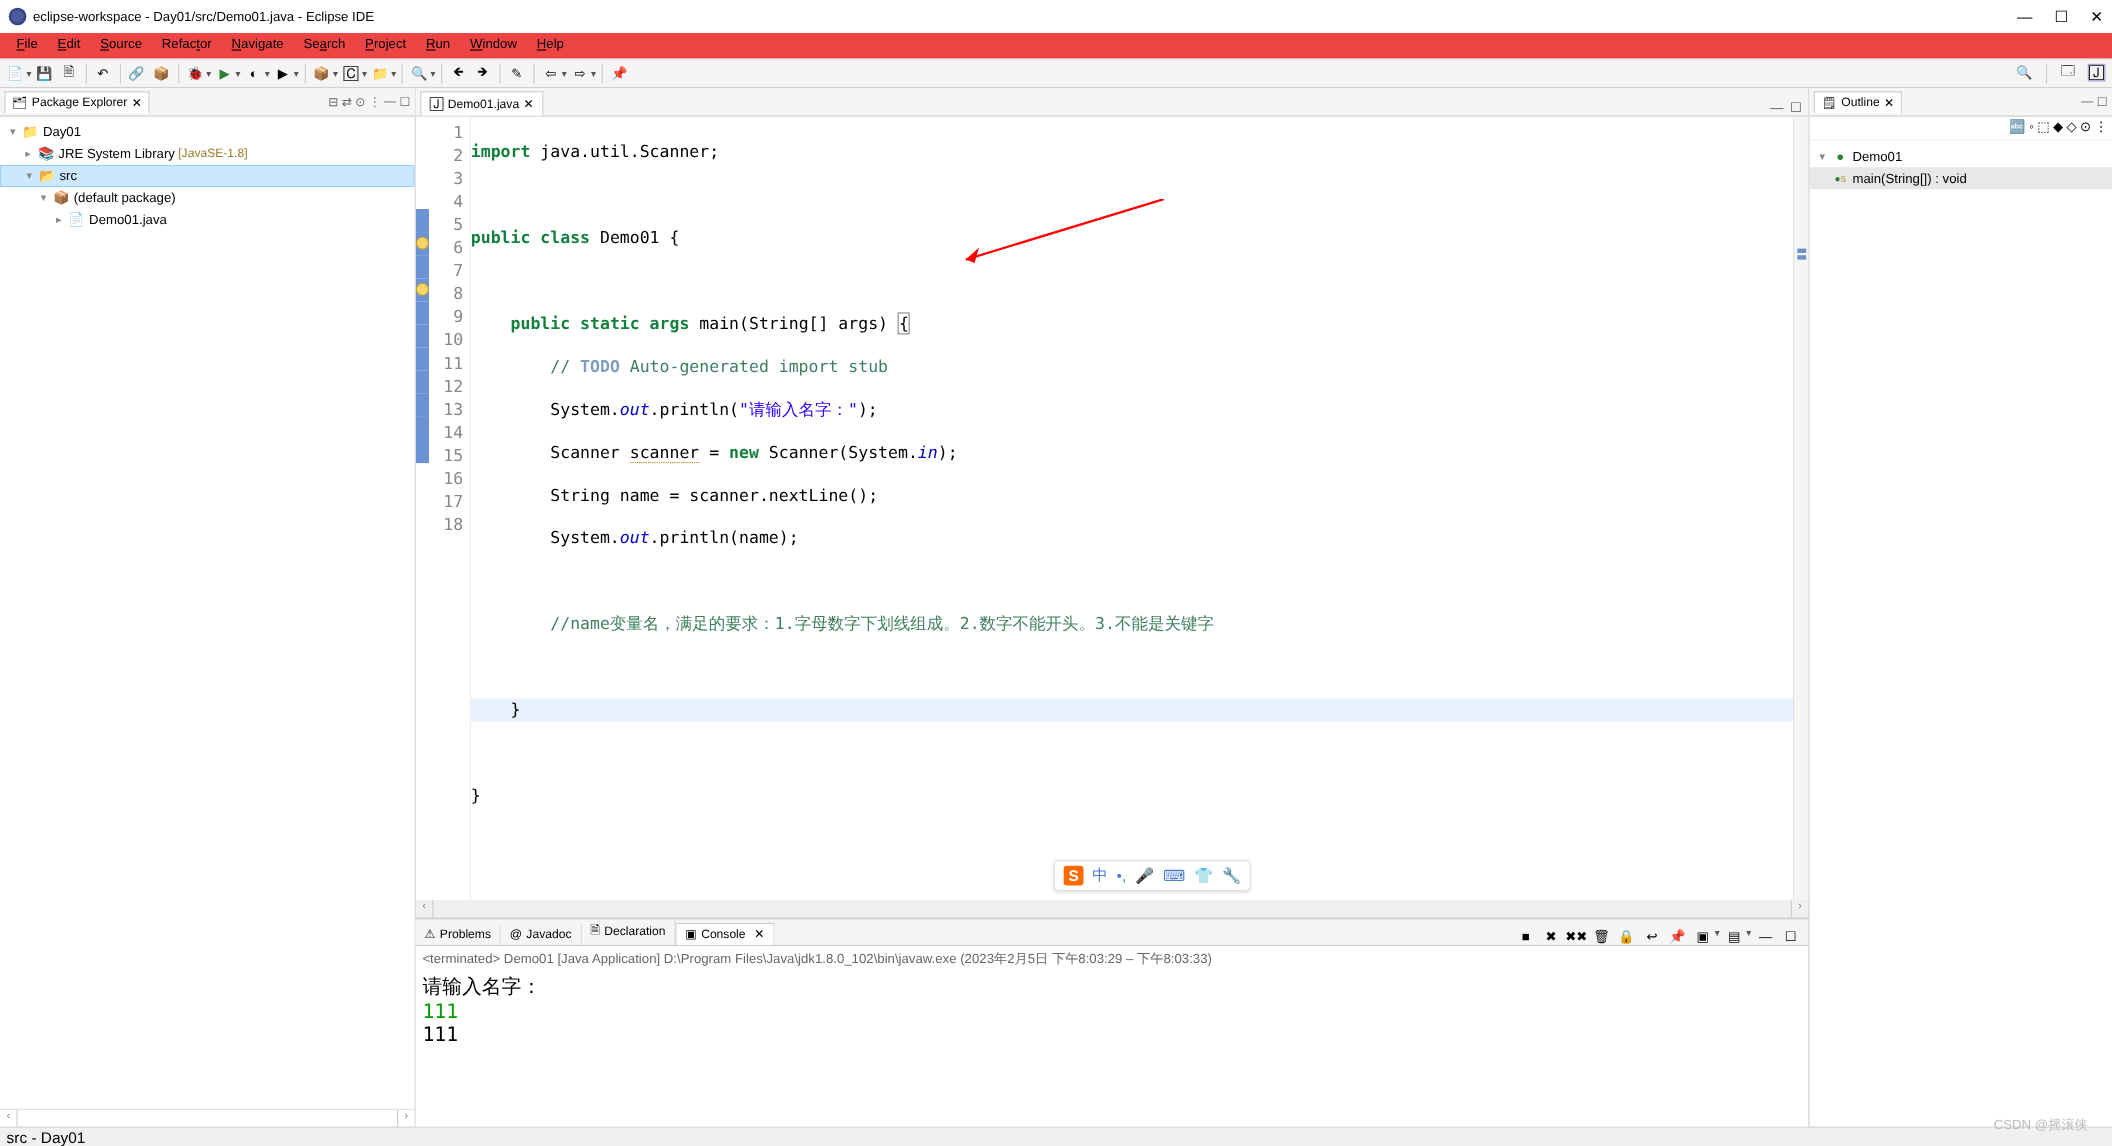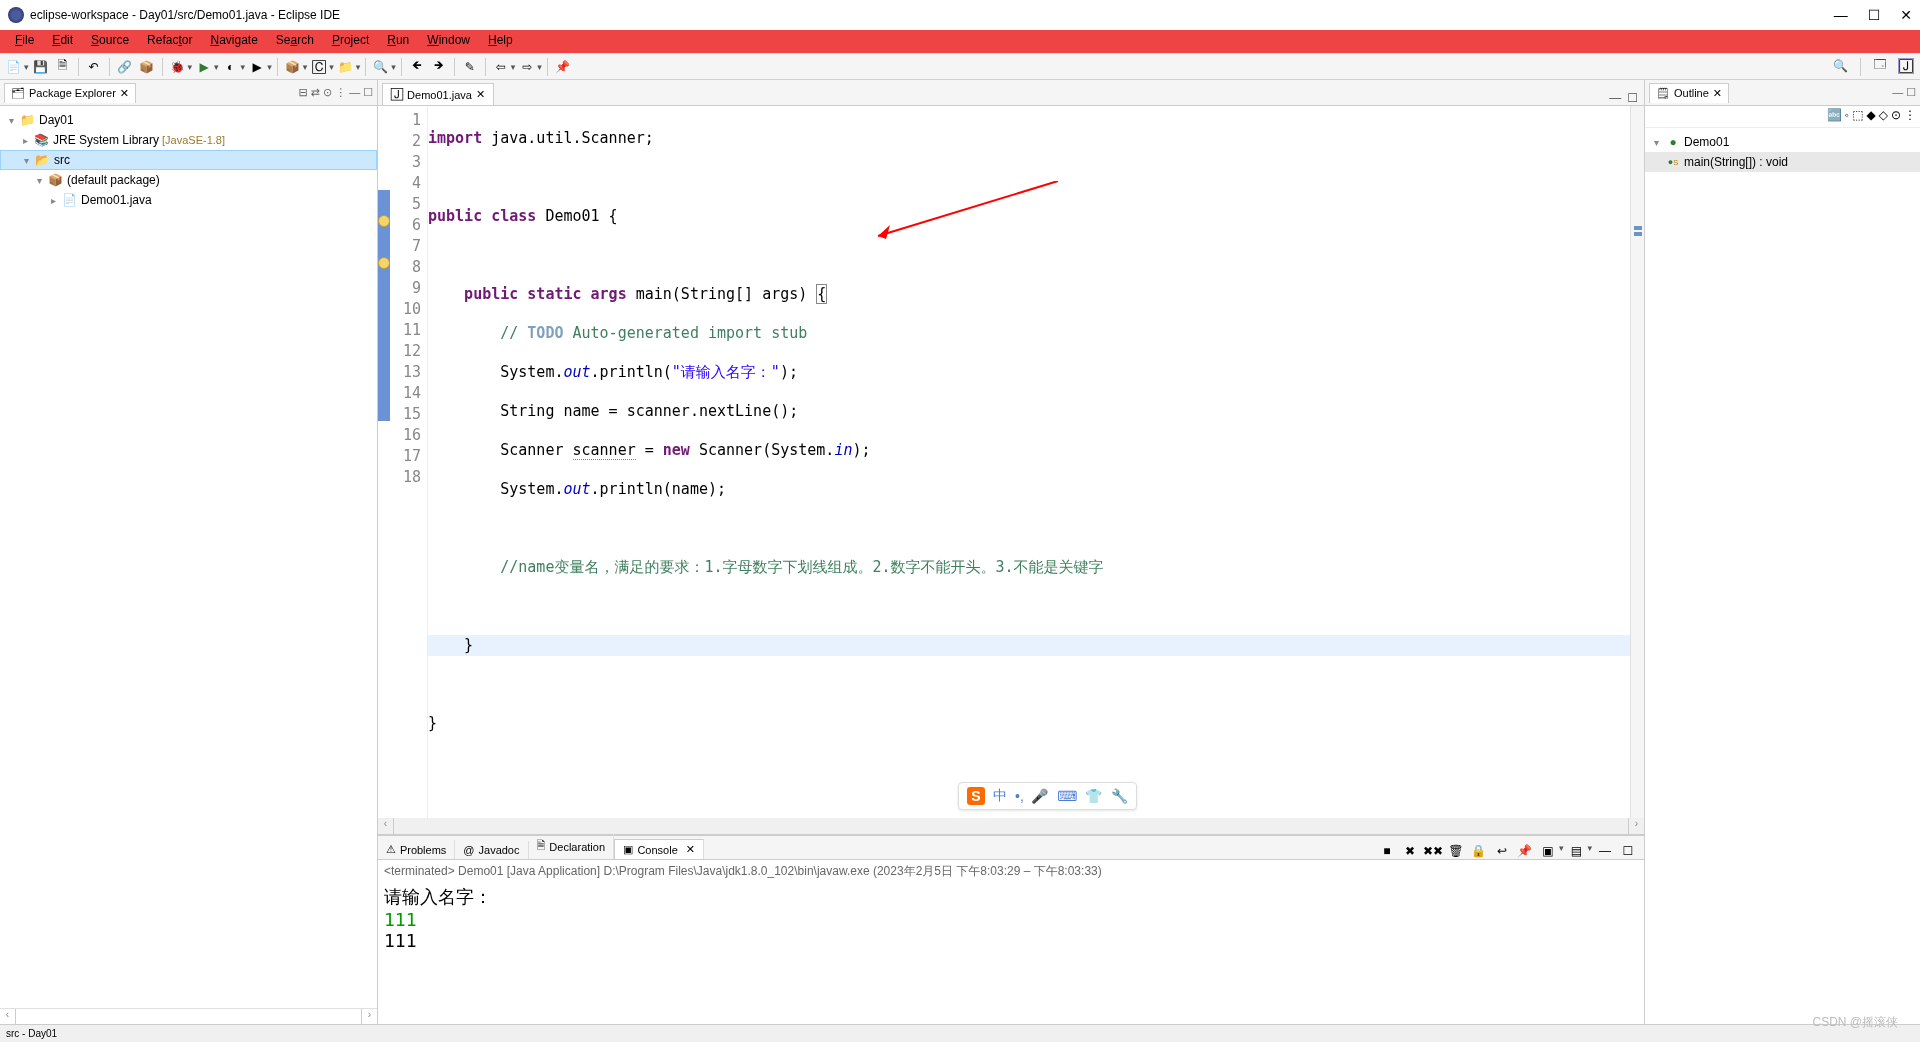--- a/index.html
+++ b/index.html
@@ -38,21 +38,21 @@
 .gutter { width: 38px; background: #fff; border-right: 1px solid #eee; text-align: right; padding: 4px 6px 0 0; font-family: Consolas, monospace; font-size: 15px; color: #888; }
 .gutter .ln { height: 21px; line-height: 21px; }
 .marker-bar { width: 12px; background: #fff; }
 .marker-bar .m { height: 21px; }
 .marker-bar .m.blue { background: #6a92d4; }
 .marker-bar .m.warn { background: #6a92d4; position: relative; }
 .marker-bar .m.warn::after { content: ""; position: absolute; left: 0; top: 4px; width: 10px; height: 10px; background: #f5d56a; border: 1px solid #c0a030; border-radius: 50%; }
 .code { flex: 1; font-family: Consolas, monospace; font-size: 15px; padding-top: 4px; white-space: pre; position: relative; }
 .code .line { height: 21px; line-height: 21px; }
 .code .line.cur { background: #e8f2fe; }
-.kw { color: #701a75; font-weight: bold; }
+.kw { color: #15803d; font-weight: bold; }
 .cm { color: #3f7f5f; }
 .str { color: #2a00ff; }
 .fld { color: #0000c0; font-style: italic; }
 .uline { border-bottom: 1px dotted #b08000; }
 .box { border: 1px solid #888; }
 .editor-scroll { height: 16px; display: flex; background: #f0f0f0; }
 .sb-left { width: 16px; border-right: 1px solid #ccc; text-align: center; font-size: 10px; color: #888; }
 .sb-track { flex: 1; }
 .sb-right { width: 16px; border-left: 1px solid #ccc; text-align: center; font-size: 10px; color: #888; }
 .overview-ruler { width: 14px; background: #f5f5f5; border-left: 1px solid #e0e0e0; position: relative; }
@@ -60,21 +60,21 @@
 .arrow-overlay { position: absolute; pointer-events: none; }
 .bottom-panel { height: 190px; display: flex; flex-direction: column; border-top: 2px solid #ccc; background: #fff; }
 .bottom-tabs { height: 24px; display: flex; align-items: flex-end; background: #f5f5f5; border-bottom: 1px solid #ccc; }
 .btab { display: flex; align-items: center; gap: 4px; padding: 3px 8px; font-size: 11px; border-right: 1px solid #ddd; }
 .btab.active { background: #fff; border-top: 1px solid #ccc; border-left: 1px solid #ccc; }
 .bottom-tools { margin-left: auto; display: flex; gap: 3px; padding-right: 6px; }
 .console-status { font-size: 12px; padding: 3px 6px; color: #666; }
 .console-body { flex: 1; padding: 2px 6px; font-family: Consolas, monospace; font-size: 18px; overflow: auto; }
 .right-panel { width: 276px; background: #fff; border-left: 1px solid #ccc; display: flex; flex-direction: column; }
 .outline-tools { height: 22px; display: flex; justify-content: flex-end; gap: 3px; padding: 2px 4px; border-bottom: 1px solid #eee; }
-.statusbar { height: 18px; background: #f0f0f0; border-top: 1px solid #ccc; display: flex; align-items: center; padding: 0 6px; font-size: 10px; }
+.statusbar { height: 18px; background: #f0f0f0; border-top: 1px solid #ccc; display: flex; align-items: center; padding: 0 6px; font-size: 14px; }
 .watermark { position: absolute; right: 22px; top: 1014px; font-size: 12px; color: #bbb; }
 .green{ color:#2e7d32; } .blue{ color:#1565c0; }
 .sogo-bar { position: absolute; left: 958px; top: 782px; height: 28px; display: flex; align-items: center; gap: 8px; background: #fff; border: 1px solid #ddd; border-radius: 4px; padding: 2px 8px; font-size: 14px; box-shadow: 0 1px 3px rgba(0,0,0,0.1); }
 </style>
 </head>
 <body>
 
 <div class="titlebar">
   <div class="titlebar-left">
     <span class="titlebar-icon"></span>
@@ -257,22 +257,22 @@
             <div class="ln">18</div>
         </div>
         <div class="code">
 <div class="line"><span class="kw">import</span><span> java.util.Scanner;</span></div>
 <div class="line"></div>
 <div class="line"><span class="kw">public</span><span class="kw"> class</span><span> Demo01 {</span></div>
 <div class="line"></div>
 <div class="line"><span class="kw">    public</span><span class="kw"> static</span><span class="kw"> args</span><span> main(String[] args) </span><span class="box">{</span></div>
 <div class="line"><span class="cm">        // </span><span class="cm" style="font-weight:bold;color:#7f9fbf">TODO</span><span class="cm"> Auto-generated import stub</span></div>
 <div class="line"><span>        System.</span><span class="fld">out</span><span>.println(</span><span class="str">"请输入名字："</span><span>);</span></div>
+<div class="line"><span>        Scanner </span><span class="uline">scanner</span><span> = </span><span class="kw">new</span><span> Scanner(System.</span><span class="fld">in</span><span>);</span></div>
 <div class="line"><span>        String name = scanner.nextLine();</span></div>
-<div class="line"><span>        Scanner </span><span class="uline">scanner</span><span> = </span><span class="kw">new</span><span> Scanner(System.</span><span class="fld">in</span><span>);</span></div>
 <div class="line"><span>        System.</span><span class="fld">out</span><span>.println(name);</span></div>
 <div class="line"></div>
 <div class="line"><span class="cm">        //name变量名，满足的要求：1.字母数字下划线组成。2.数字不能开头。3.不能是关键字</span></div>
 <div class="line"></div>
 <div class="line cur"><span>    }</span></div>
 <div class="line"></div>
 <div class="line"><span>}</span></div>
 <div class="line"></div>
           <svg class="arrow-overlay" style="left:440px; top:75px;" width="200" height="70">
             <line x1="190" y1="0" x2="10" y2="55" stroke="#ff0000" stroke-width="2"></line>

